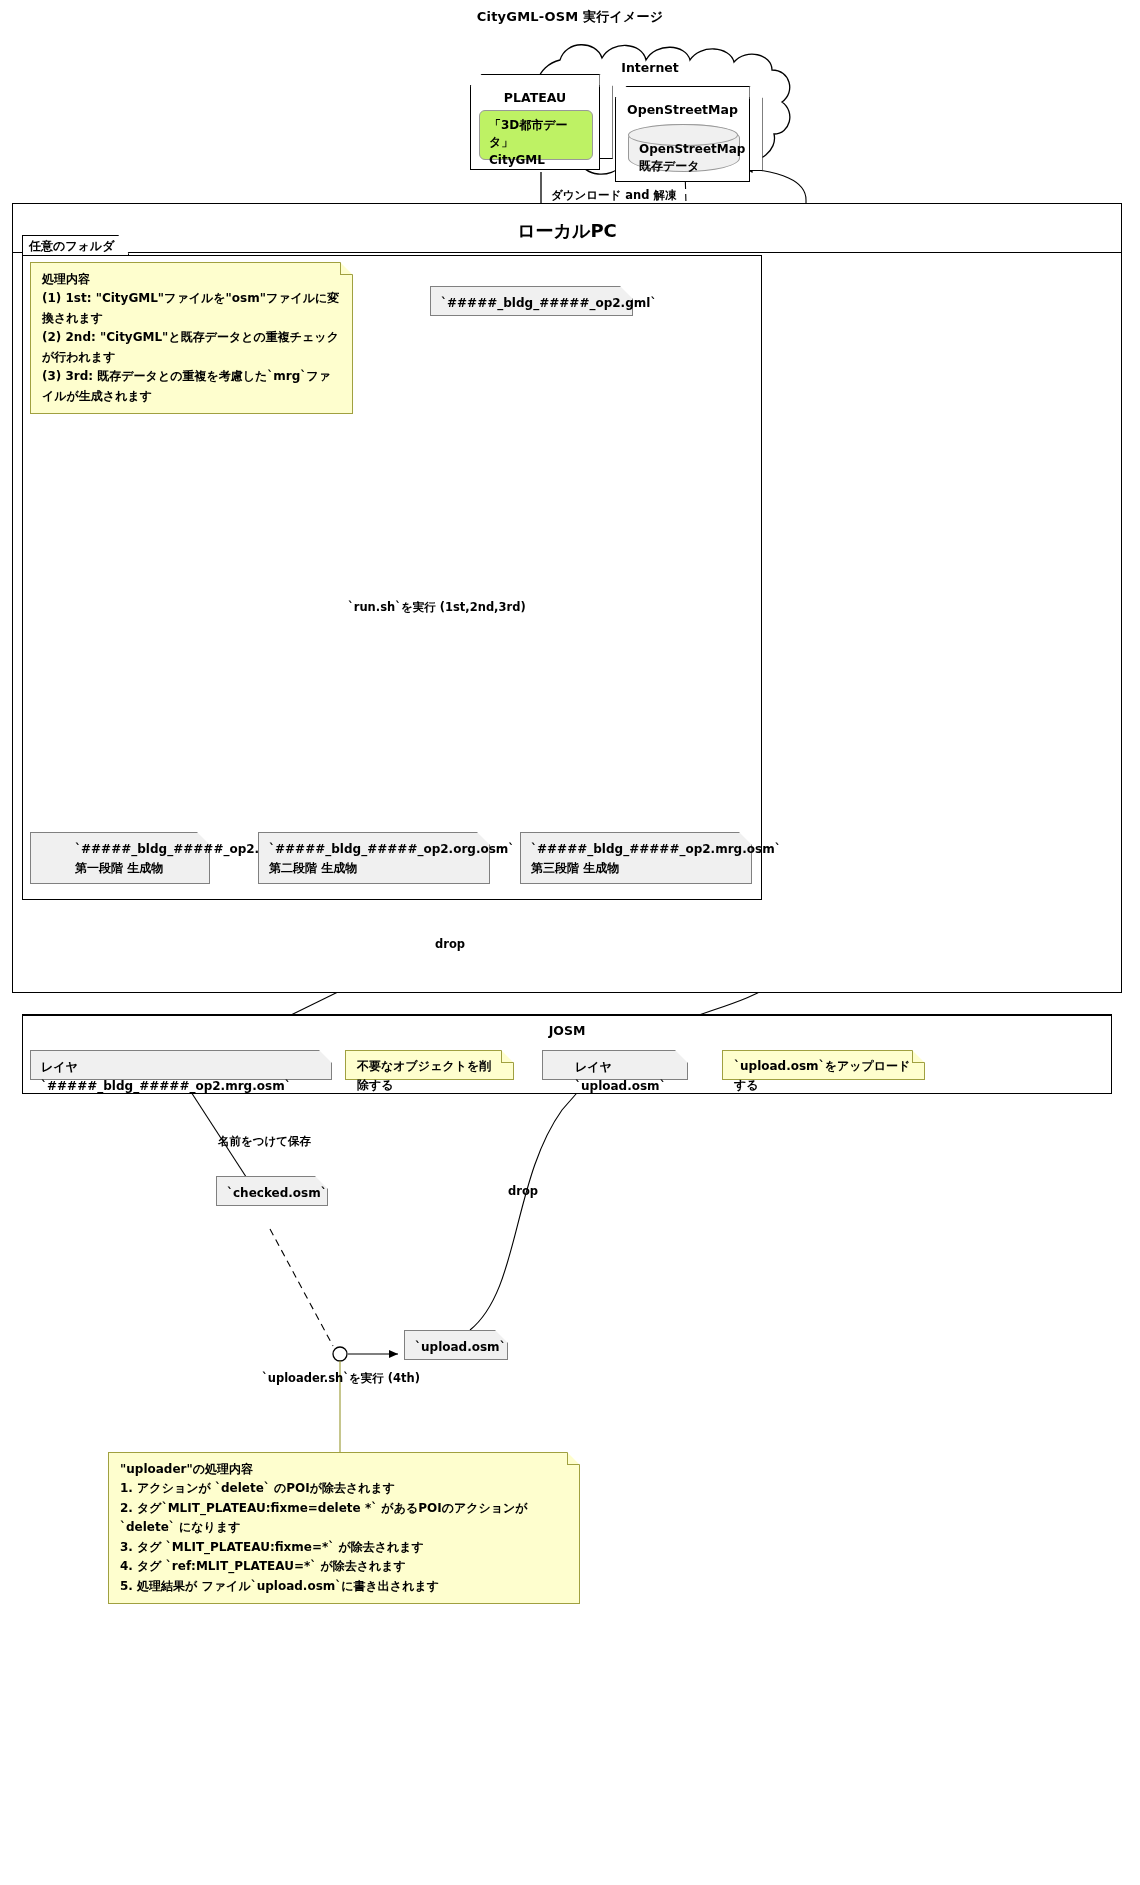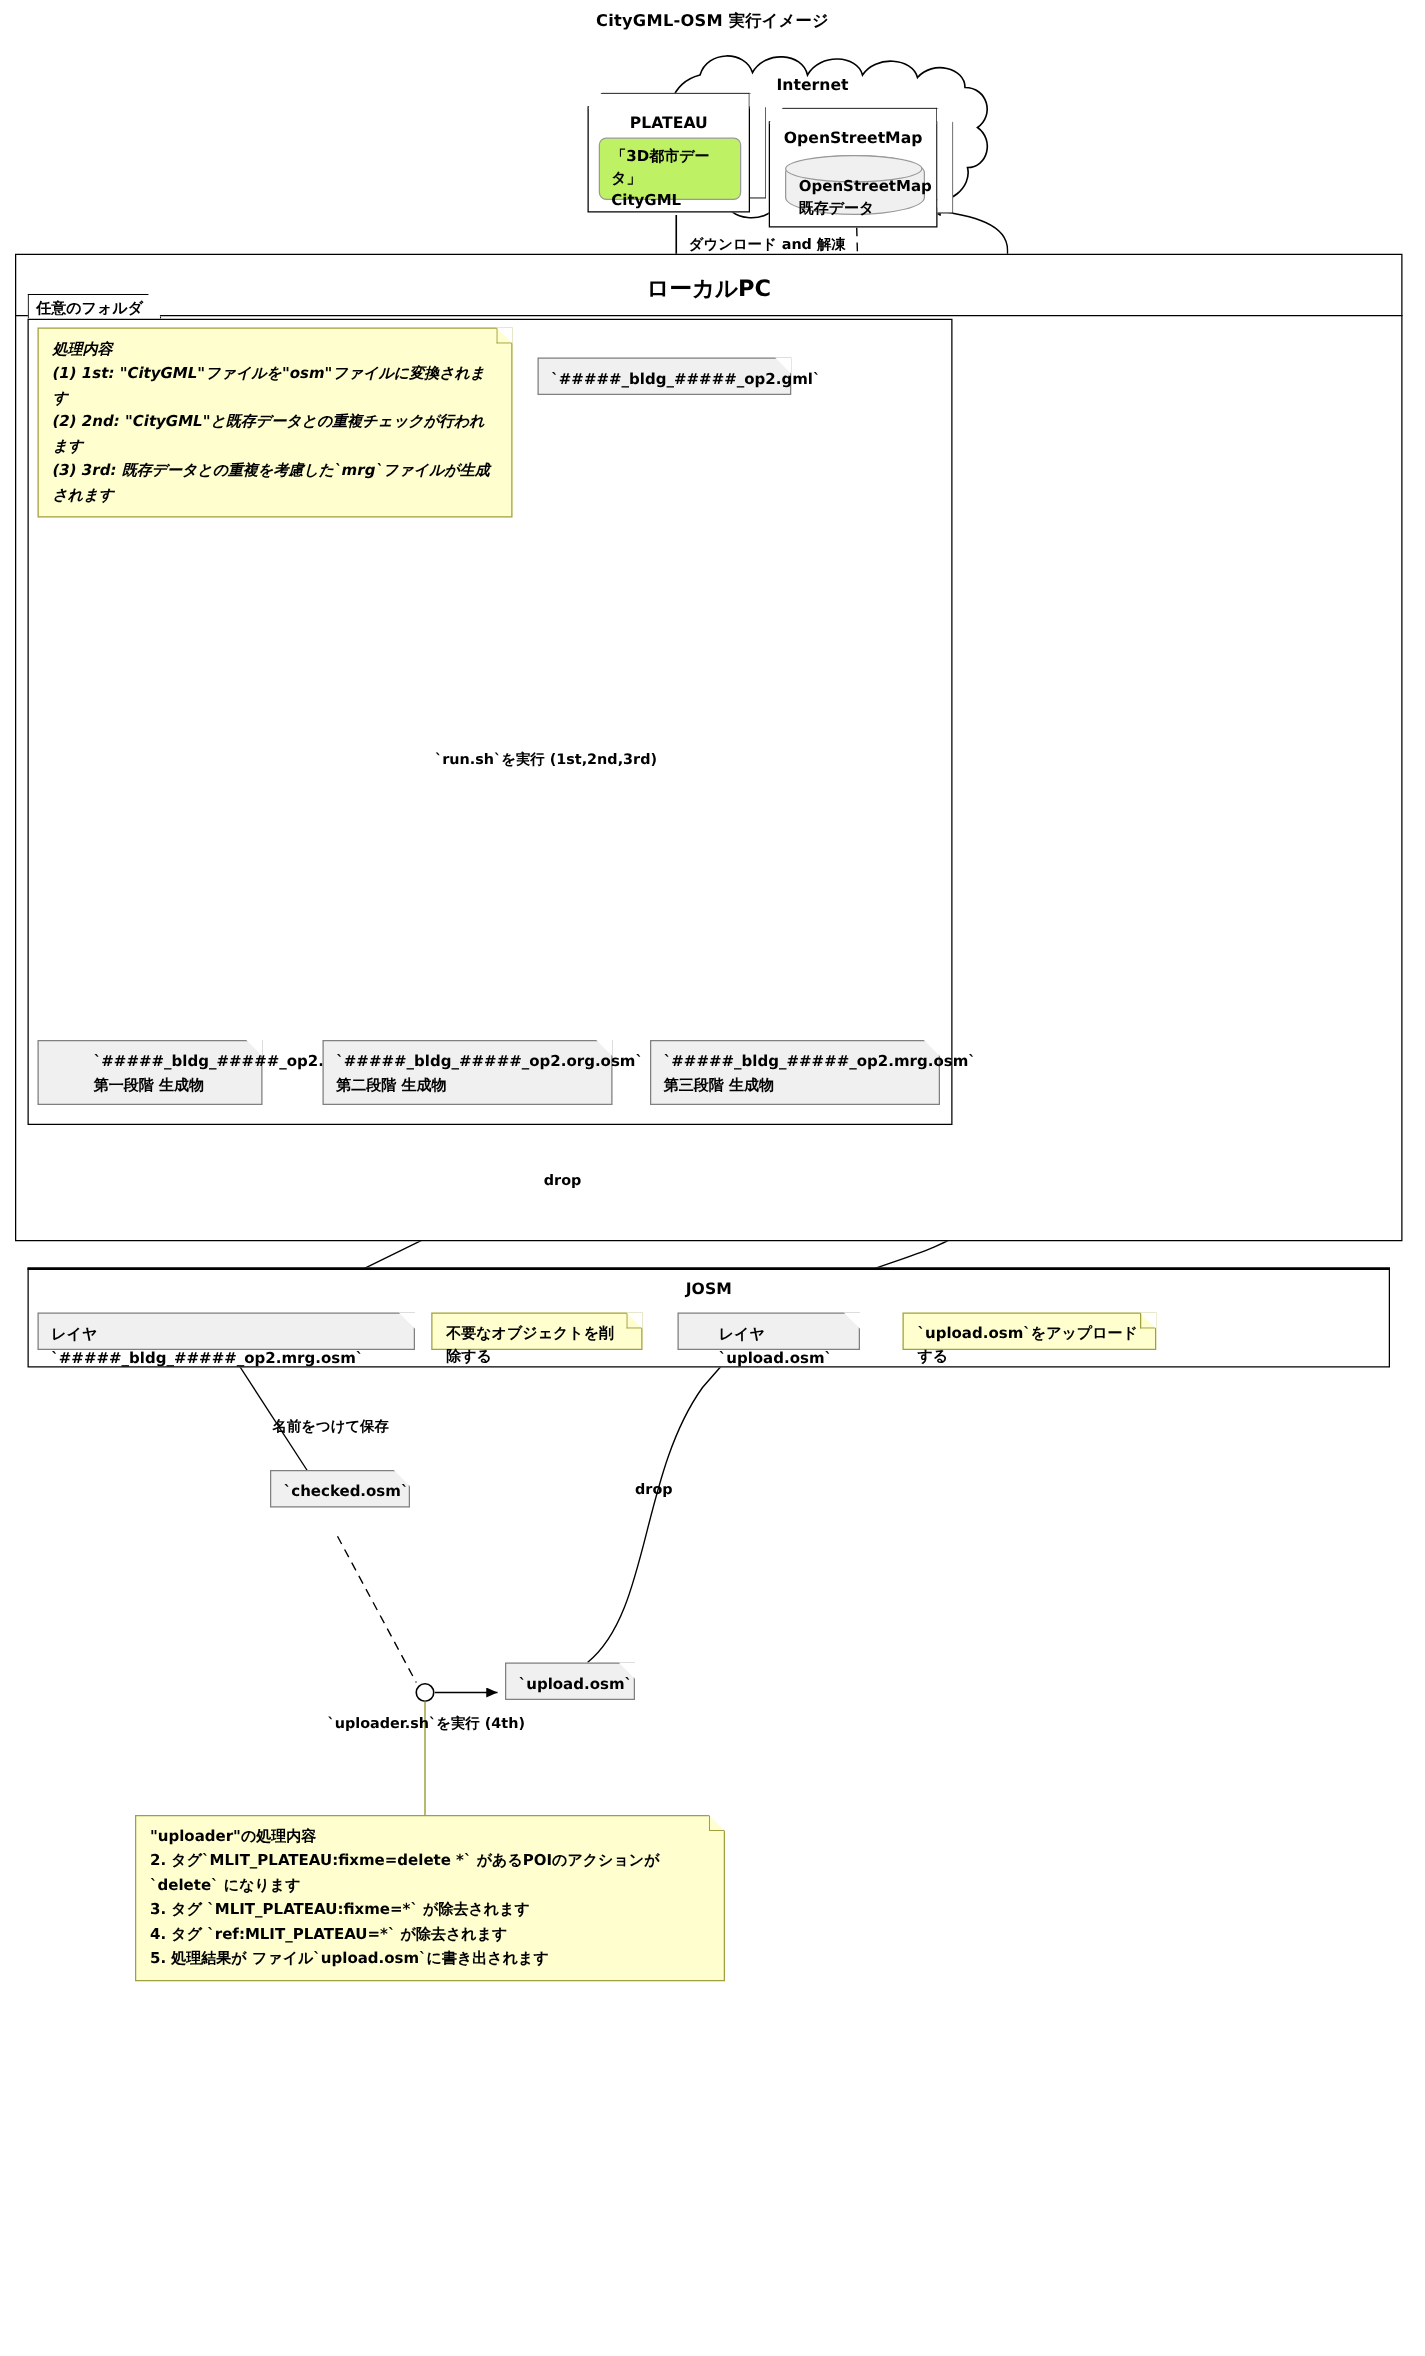--- a/index.html
+++ b/index.html
@@ -201,21 +201,21 @@
 
 <div class="abs edge-label" style="left:803px;top:638px;">アップロード</div>
 
 <div class="folder abs" style="left:12px;top:203px;width:1110px;height:790px;"></div>
 <div class="abs" style="left:12px;top:203px;width:1110px;height:50px;border-bottom:1.5px solid #000;box-sizing:border-box;"></div>
 <div class="abs" style="left:12px;top:219px;width:1110px;text-align:center;font-size:18px;font-weight:bold;">ローカルPC</div>
 
 <div class="folder-tab abs" style="left:22px;top:235px;height:20px;">任意のフォルダ</div>
 <div class="folder abs" style="left:22px;top:255px;width:740px;height:645px;"></div>
 
-<div class="note" style="left:30px;top:262px;width:380px;font-style:italic;">
+<div class="note" style="left:30px;top:262px;width:323px;">
   <div class="foldtri"></div>
   <div class="foldedge"></div>
   <div>処理内容</div>
   <div>(1) 1st: "CityGML"ファイルを"osm"ファイルに変換されます</div>
   <div>(2) 2nd: "CityGML"と既存データとの重複チェックが行われます</div>
   <div>(3) 3rd: 既存データとの重複を考慮した`mrg`ファイルが生成されます</div>
 </div>
 
 <div class="filebox" style="left:430px;top:286px;width:203px;height:30px;">
   <div class="foldtri"></div>
@@ -283,17 +283,18 @@
   <div class="foldtri"></div>
   <div>`upload.osm`</div>
 </div>
 
 <div class="abs edge-label" style="left:262px;top:1371px;">`uploader.sh`を実行 (4th)</div>
 
 <div class="note" style="left:108px;top:1452px;width:472px;">
   <div class="foldtri"></div>
   <div class="foldedge"></div>
   <div>"uploader"の処理内容</div>
+  <div>1. アクションが `delete` のPOIが除去されます</div>
   <div>2. タグ`MLIT_PLATEAU:fixme=delete *` があるPOIのアクションが `delete` になります</div>
   <div>3. タグ `MLIT_PLATEAU:fixme=*` が除去されます</div>
   <div>4. タグ `ref:MLIT_PLATEAU=*` が除去されます</div>
   <div>5. 処理結果が ファイル`upload.osm`に書き出されます</div>
 </div>
 
 </body></html>

